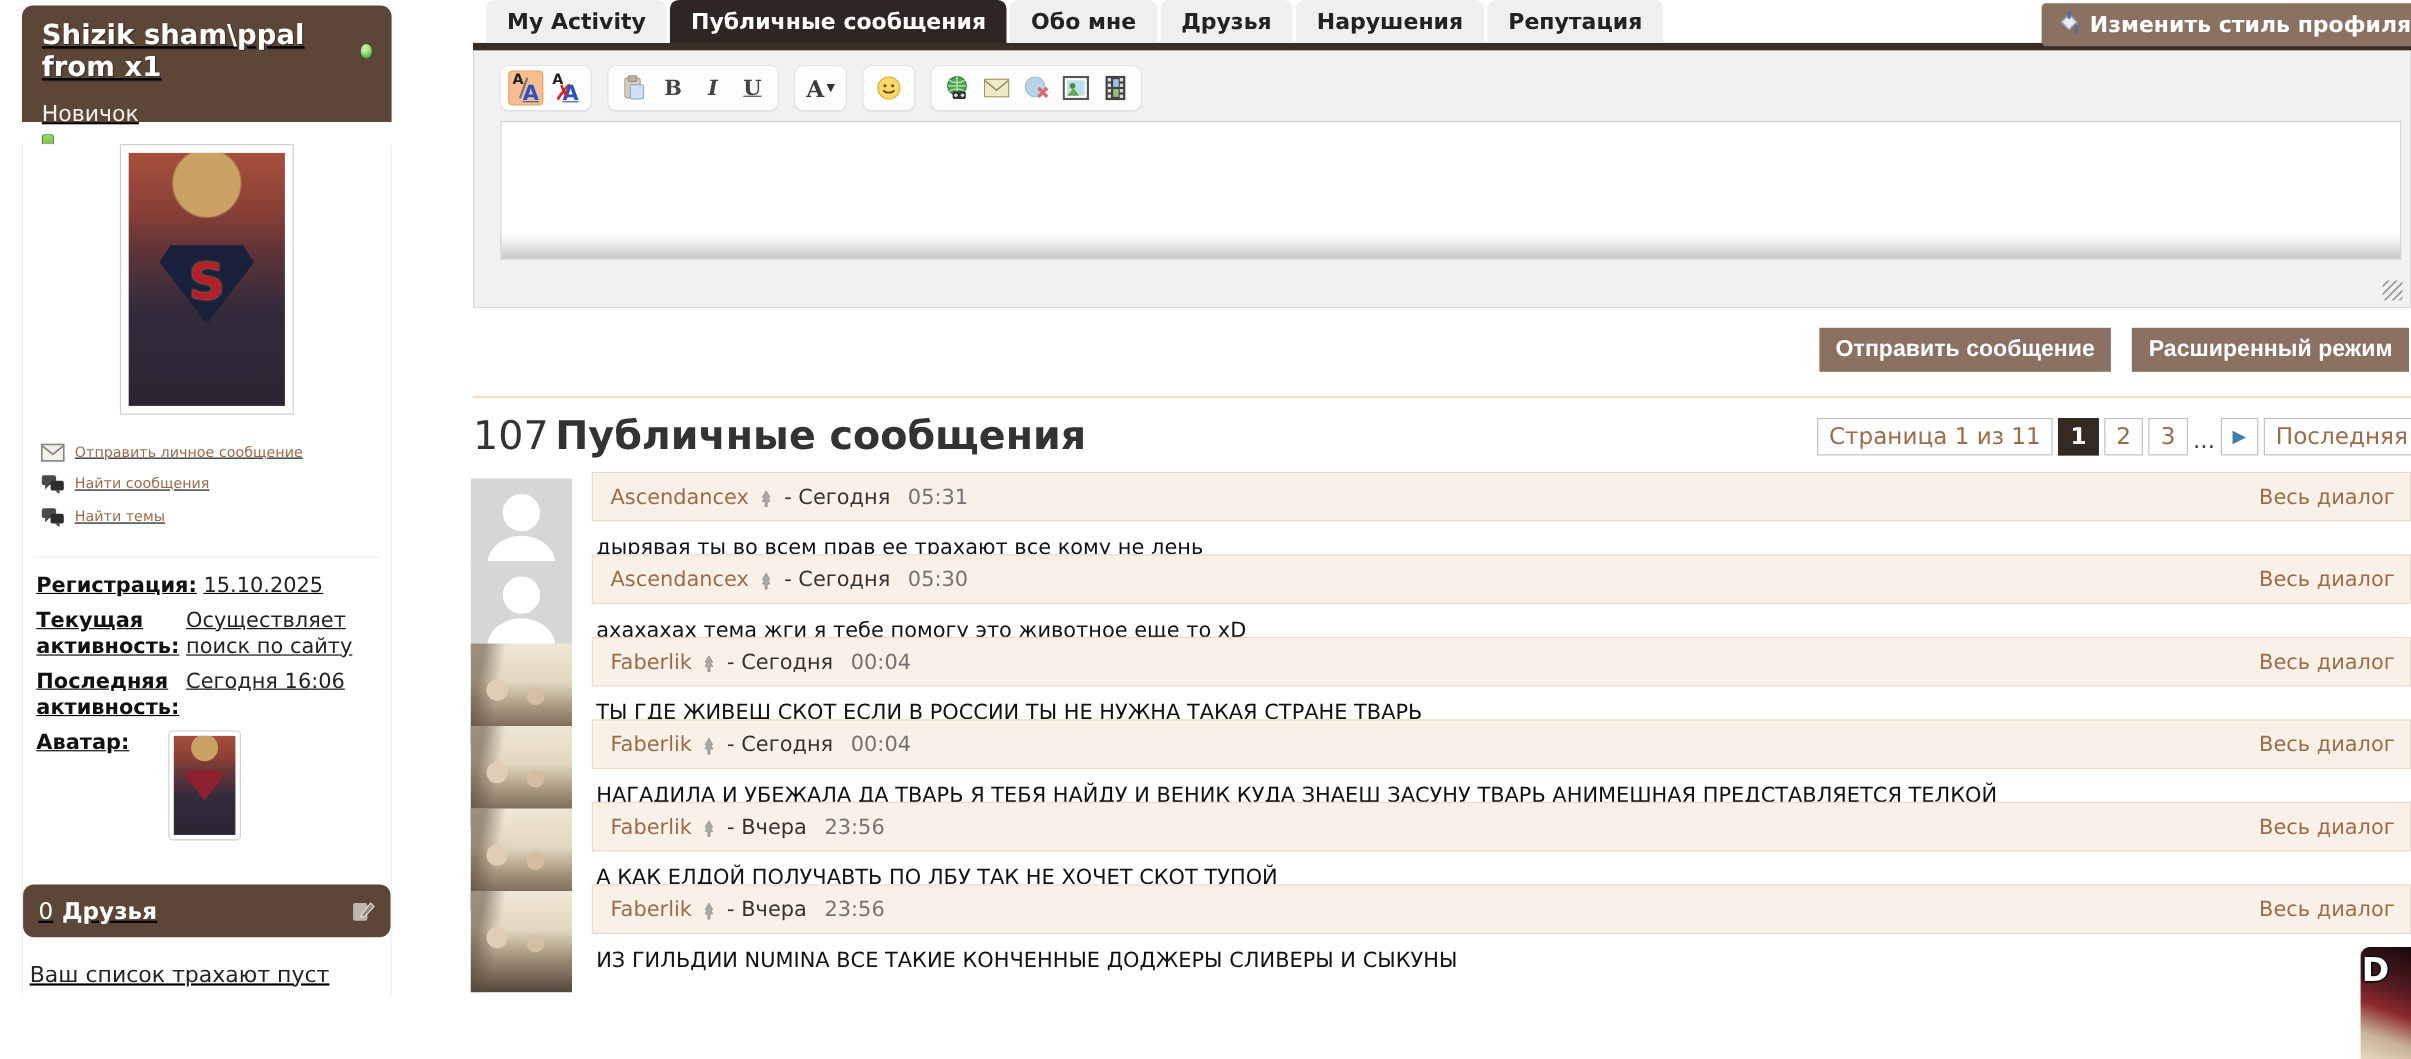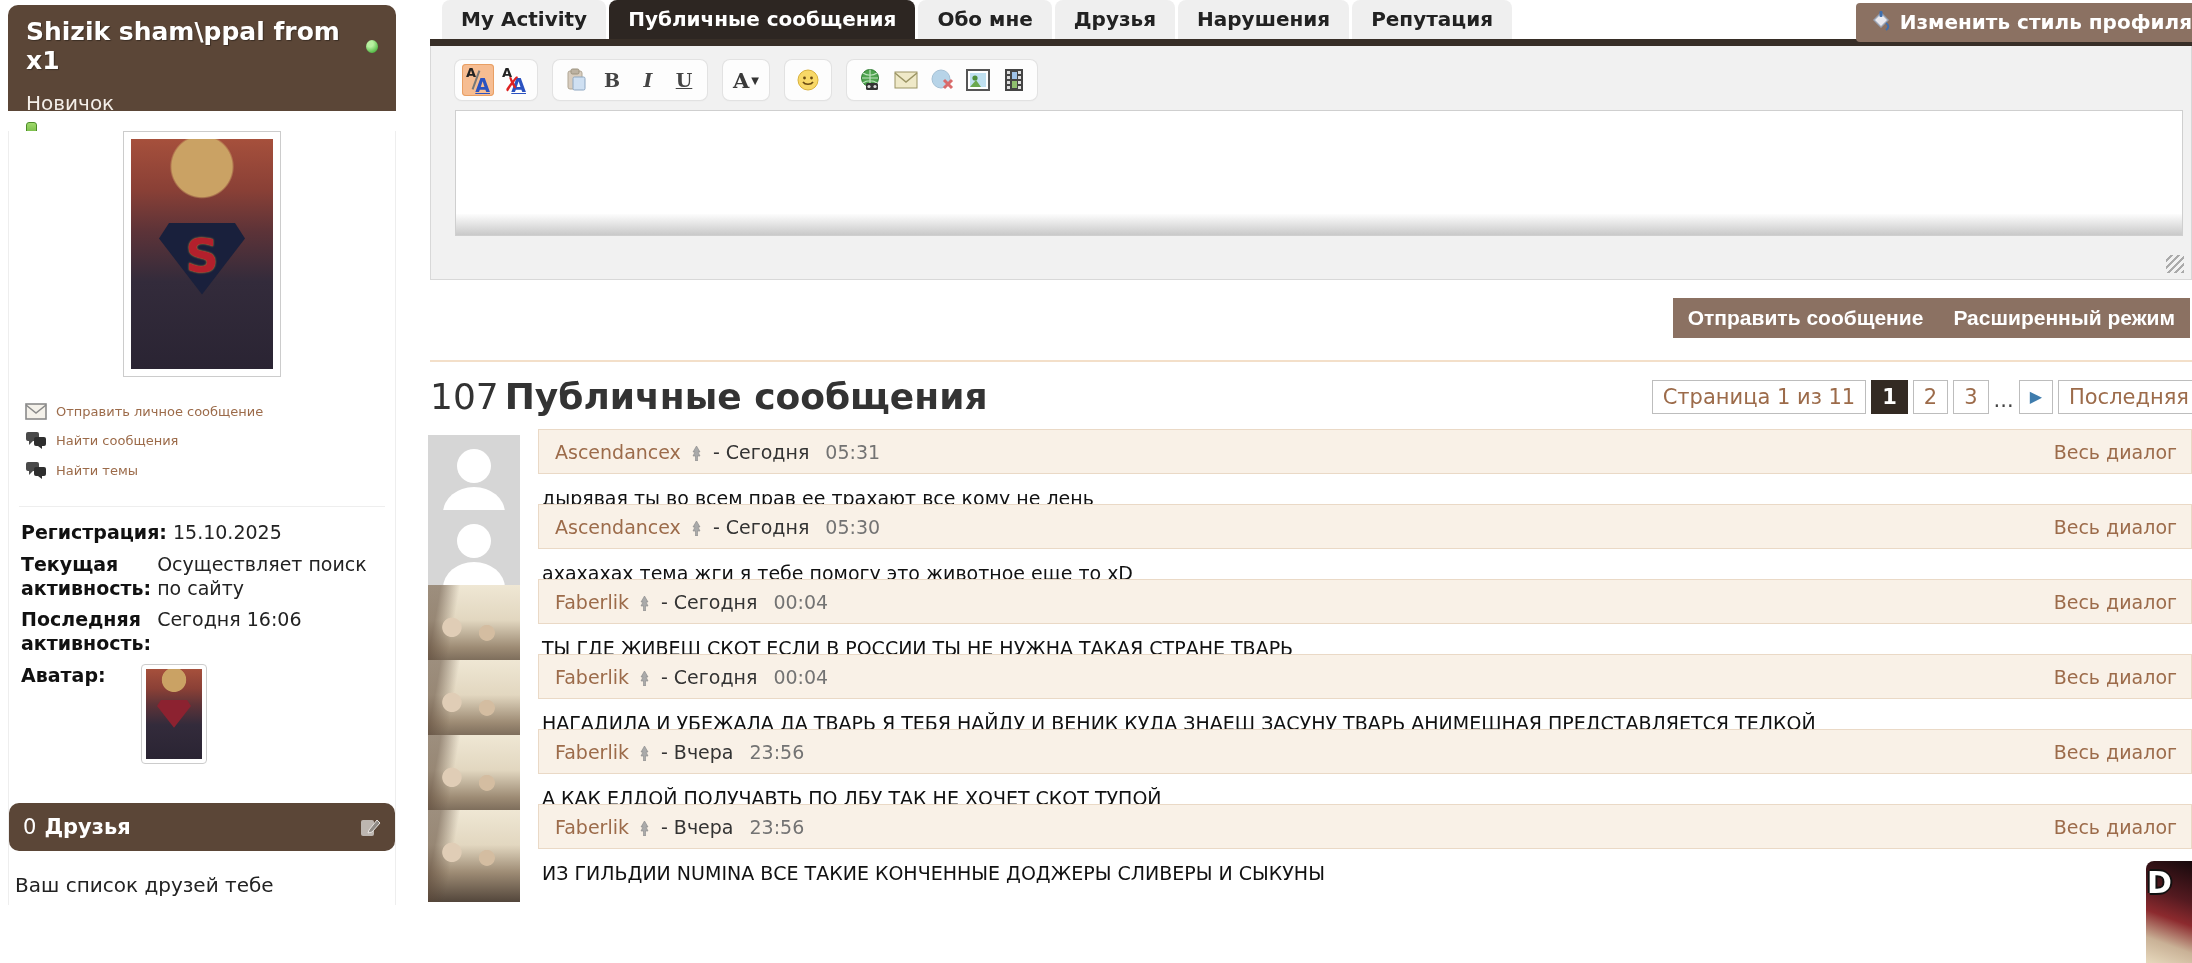--- a/index.html
+++ b/index.html
@@ -1,21 +1,21 @@
 <!DOCTYPE html>
 <html><head>
 <meta charset="utf-8">
 <style>
   * { margin:0; padding:0; box-sizing:border-box; }
   html,body { width:2192px; height:963px; overflow:hidden; background:#fff;
     font-family:"DejaVu Sans","Liberation Sans",sans-serif; }
   .page { position:relative; width:2192px; height:963px; }
 
   
-  .sidebar { position:absolute; left:8px; top:5px; width:388px; }
+  .sidebar { position:absolute; left:20px; top:5px; width:336px;text-decoration:underline; }
   .profile-header { background:#5b4637; border-radius:10px 10px 0 0; padding:12px 18px 10px; height:106px; }
   .username-row { display:flex; align-items:center; gap:10px; }
   .username { color:#fff; font-size:25px; font-weight:bold; text-shadow:1px 1px 1px rgba(0,0,0,.35); }
   .online-dot { width:13px; height:13px; border-radius:50%;
     background:radial-gradient(circle at 35% 30%, #b8f0a0 0 25%, #5cbf4e 70%, #3f9c37 100%); }
   .rank { color:#f4efe9; font-size:20px; margin-top:16px; }
   .rep-pip { width:11px; height:19px; border-radius:3px; margin-top:7px;
     background:linear-gradient(180deg,#9fd96b,#5aa42e); border:1px solid #4c8c27; }
   .profile-body { background:#fff; border-left:1px solid #eee; border-right:1px solid #eee; padding-bottom:8px; }
   .avatar-frame { width:158px; margin:20px auto 0; background:#fff; border:1px solid #ccc; padding:7px; }
@@ -76,21 +76,21 @@
   .aa-icon.nox .x { position:absolute; left:2px; bottom:-4px; color:#d22; font-size:20px; font-weight:bold; }
   .fontsize-icon { font-weight:bold; font-family:"DejaVu Serif","Liberation Serif",serif; font-size:21px; color:#3a3a3a; }
   .caret-down { font-size:10px; color:#333; margin-left:2px; }
   .textarea-wrap { margin:0 8px 0 24px; }
   .editor-textarea { width:100%; height:104px; border:1px solid #cfcfcf; border-bottom:none; background:#fff;
     resize:none; outline:none; font-size:19px; padding:8px; font-family:inherit; display:block; }
   .textarea-fade { height:22px; border:1px solid #cfcfcf; border-top:none;
     background:linear-gradient(180deg,#fdfdfd,#c9c9c9); }
   .resize-notch { position:absolute; right:7px; bottom:6px; width:18px; height:18px; cursor:nwse-resize;
     background:repeating-linear-gradient(135deg, transparent 0 3px, #aaa 3px 5px); }
-  .editor-buttons { display:flex; justify-content:flex-end; gap:0; margin:18px 2px 0 0; }
+  .editor-buttons { display:flex; justify-content:flex-end; gap:19px; margin:18px 2px 0 0; }
   .btn-brown { background:#8b7162; color:#fff; font-size:21px; font-weight:bold; padding:8px 15px;
     border:none; cursor:pointer; white-space:nowrap; }
   .section-divider { border-top:2px solid #f3dfc9; margin-top:22px; }
 
   .heading-row { display:flex; align-items:center; justify-content:space-between; margin-top:14px; padding-right:0; }
   .pm-heading { font-size:36px; color:#333; }
   .pm-count { font-weight:normal; margin-right:6px; }
   .pm-title { font-weight:bold; }
   .pagination { display:flex; align-items:stretch; gap:5px; margin-right:-8px; }
   .pg-box { border:1px solid #bdbdbd; background:#fff; color:#9c6b4a; font-size:21px; padding:4px 10px;
@@ -205,21 +205,21 @@
       </div>
 
       <div class="friends-bar">
         <span class="friends-count">0</span>
         <span class="friends-title">Друзья</span>
         <svg width="22" height="22" viewBox="0 0 22 22">
           <rect x="2" y="4" width="13" height="16" rx="2" fill="#bdb6b0"></rect>
           <path d="M10 14 L18 4 L21 7 L13 16 L9 17 Z" fill="#8f8a85" stroke="#e8e4e0" stroke-width="1"></path>
         </svg>
       </div>
-      <div class="friends-empty">Ваш список друзей тебе</div>
+      <div class="friends-empty">Ваш список трахают пуст</div>
     </div>
   </div>
 
   <div class="main">
 
     <div class="tabs-row">
       <div class="tab">My Activity</div>
       <div class="tab active">Публичные сообщения</div>
       <div class="tab">Обо мне</div>
       <div class="tab">Друзья</div>

